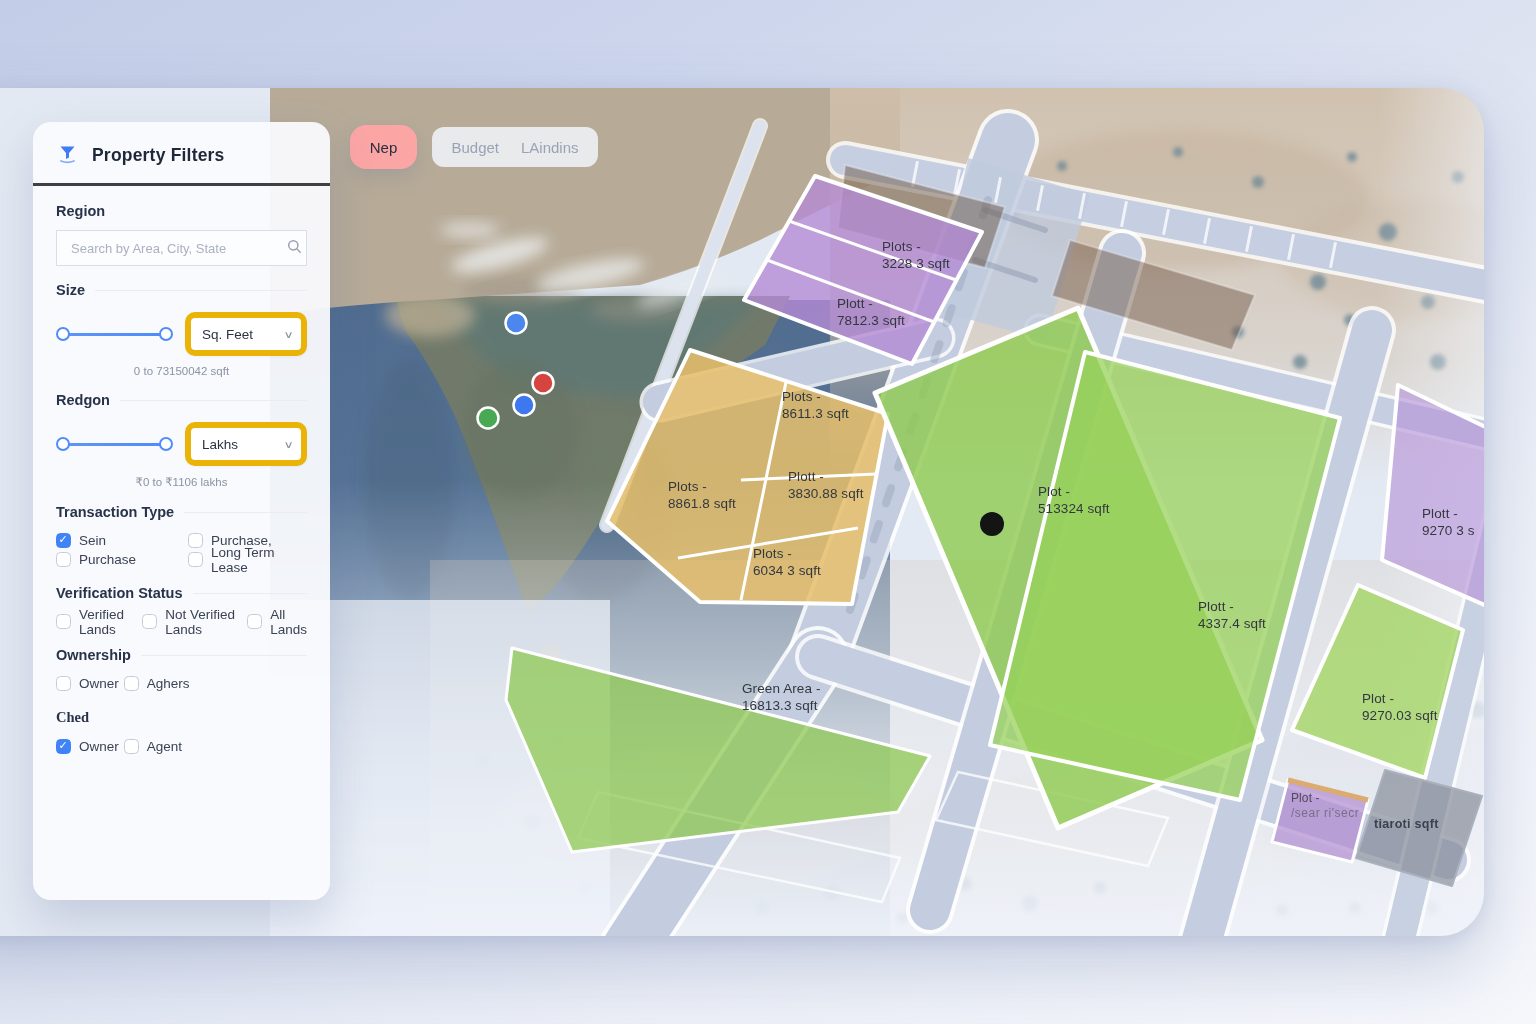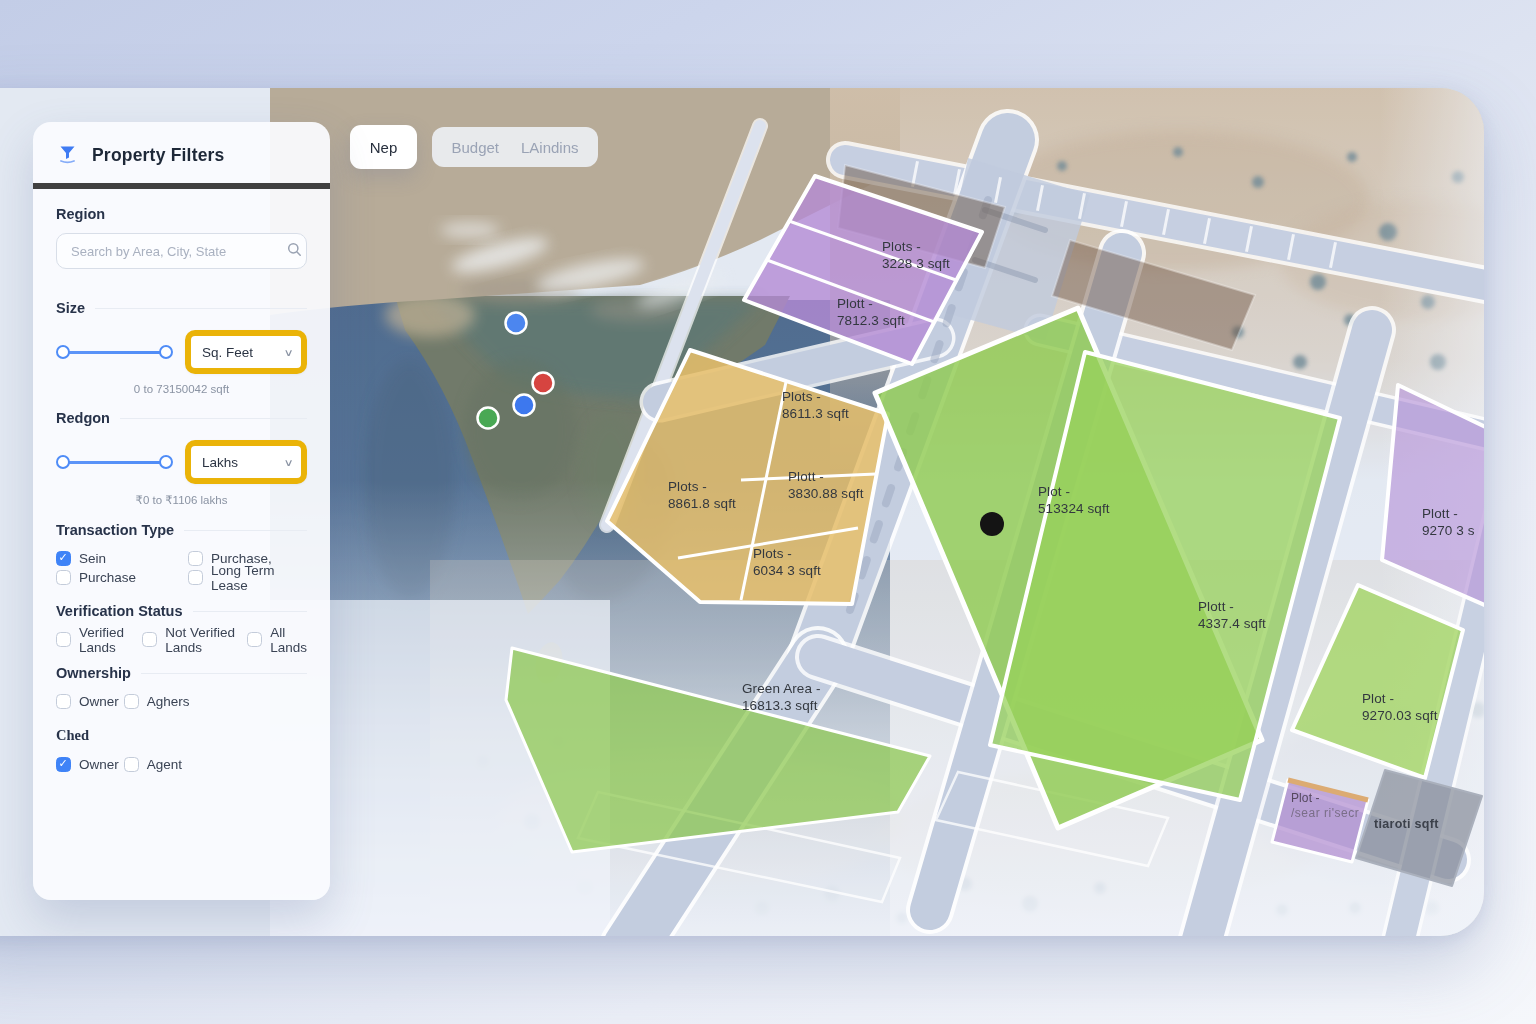--- a/index.html
+++ b/index.html
@@ -17,46 +17,46 @@
   .map-svg{position:absolute;inset:0;width:100%;height:100%;}
   
   .labels{position:absolute;inset:0;pointer-events:none;}
   .plot-label{position:absolute;font-size:13.5px;font-weight:500;color:#33383f;line-height:1.28;letter-spacing:.1px;white-space:nowrap;}
   .plot-label span{display:block;}
   .plot-label.small{font-size:12px;color:#56495f;}
   .plot-label.small span:last-child{color:#7a6e88;letter-spacing:.5px;}
   .plot-label.building-label{font-size:12.5px;color:#3c414b;font-weight:600;letter-spacing:.3px;}
   
   .tab-active{
-    position:absolute;left:410px;top:37px;width:67px;height:44px;border-radius:11px;
-    background:#ffffff;box-shadow:0 8px 20px rgba(100,115,155,.22);
+    position:absolute;left:410px;top:37px;width:67px;height:44px;border-radius:16px;
+    background:#fca5a5;box-shadow:0 8px 20px rgba(100,115,155,.22);
     display:flex;align-items:center;justify-content:center;
     font-size:15px;font-weight:500;color:#272f3d;cursor:pointer;
   }
   .tab-group{
     position:absolute;left:492px;top:39px;width:166px;height:40px;border-radius:12px;
     background:rgba(241,244,250,.85);display:flex;align-items:center;justify-content:center;gap:22px;
     font-size:15px;color:#9aa3b5;
   }
   .tab-group .tab{cursor:pointer;}
   
   .sidebar{
     position:absolute;left:93px;top:34px;width:297px;height:778px;border-radius:18px;
     background:rgba(250,251,254,.94);
     box-shadow:0 20px 45px rgba(80,100,150,.22);
   }
-  .sb-header{display:flex;align-items:center;gap:14px;padding:21px 24px 15px 24px;border-bottom:6px solid #404040;text-align:right;}
+  .sb-header{display:flex;align-items:center;gap:14px;padding:21px 24px 15px 24px;border-bottom:3px solid #404040;text-align:right;}
   .sb-title{font-size:17.5px;font-weight:700;color:#1e2838;letter-spacing:.2px;}
   .sb-body{padding:17px 23px 0 23px;}
   .sec-head{display:flex;align-items:center;gap:10px;margin:0 0 11px 0;}
   .sec-head .t{font-size:14.5px;font-weight:700;color:#28334a;white-space:nowrap;}
   .sec-head .line{flex:1;height:1px;background:#e8ecf3;}
   .search-box{
-    height:34px;border:1px solid #d8deе8;border:1px solid #d8dee8;border-radius:10px;background:#fcfdff;
-    display:flex;align-items:center;padding:0 4px 0 12px;margin-bottom:31px;
+    height:34px;border:1px solid #d8deе8;border:1px solid #d8dee8;border-radius:0;background:#fcfdff;
+    display:flex;align-items:center;padding:0 4px 0 12px;margin-bottom:16px;
   }
   .search-box input{border:none;outline:none;background:transparent;flex:1;font-size:13px;color:#3a4354;font-family:inherit;}
   .search-box input::placeholder{color:#a9b1c0;}
   .slider-row{display:flex;align-items:center;gap:12px;margin:14px 0 9px 0;}
   .slider{position:relative;flex:1;height:16px;}
   .slider .track{position:absolute;left:7px;right:7px;top:6.5px;height:3.5px;border-radius:2px;background:linear-gradient(90deg,#5e95f8,#4f8cf7);}
   .slider .handle{position:absolute;top:1px;width:14px;height:14px;border-radius:50%;background:#fff;border:2.5px solid #4f8cf7;box-sizing:border-box;cursor:pointer;}
   .slider .h-left{left:0;}
   .slider .h-right{right:0;}
   .unit-select{

